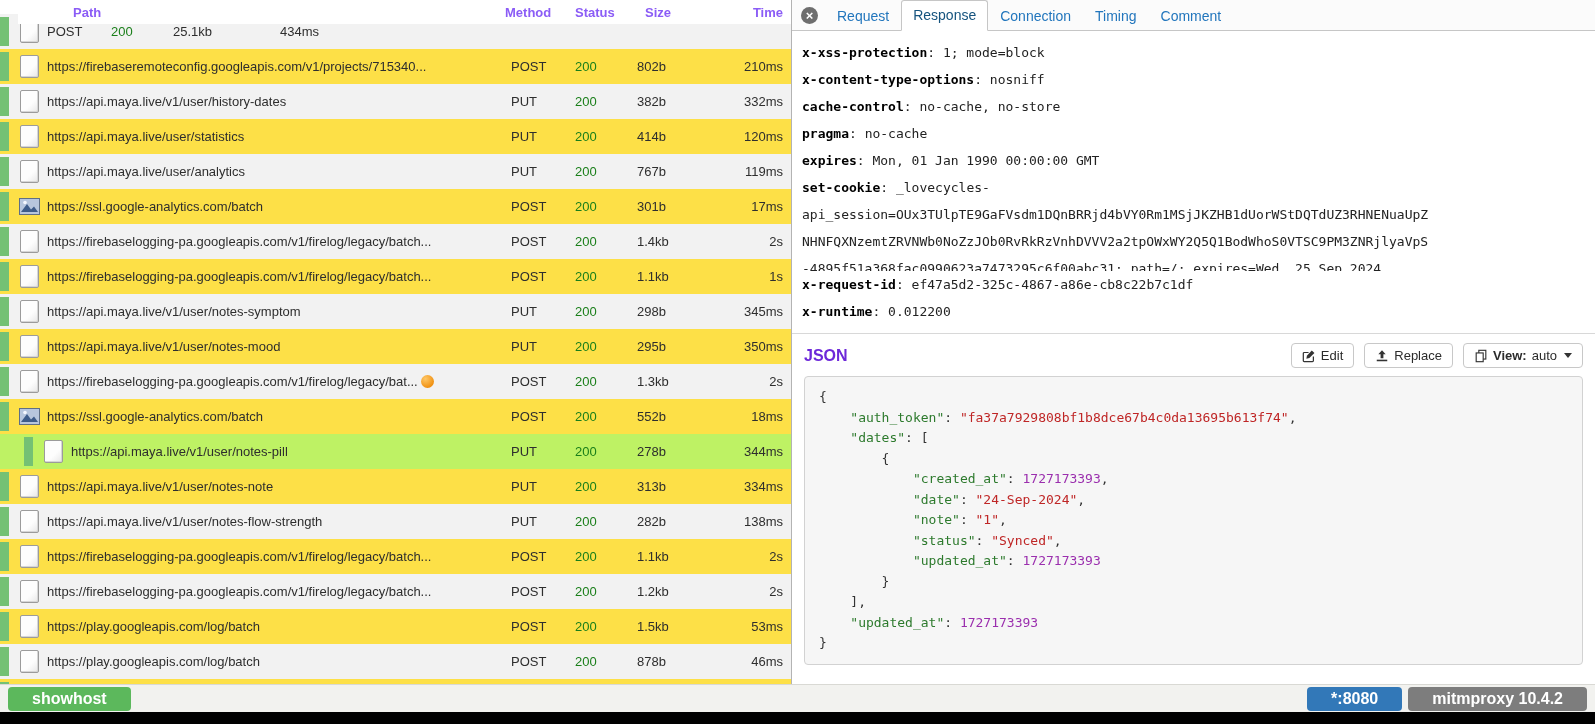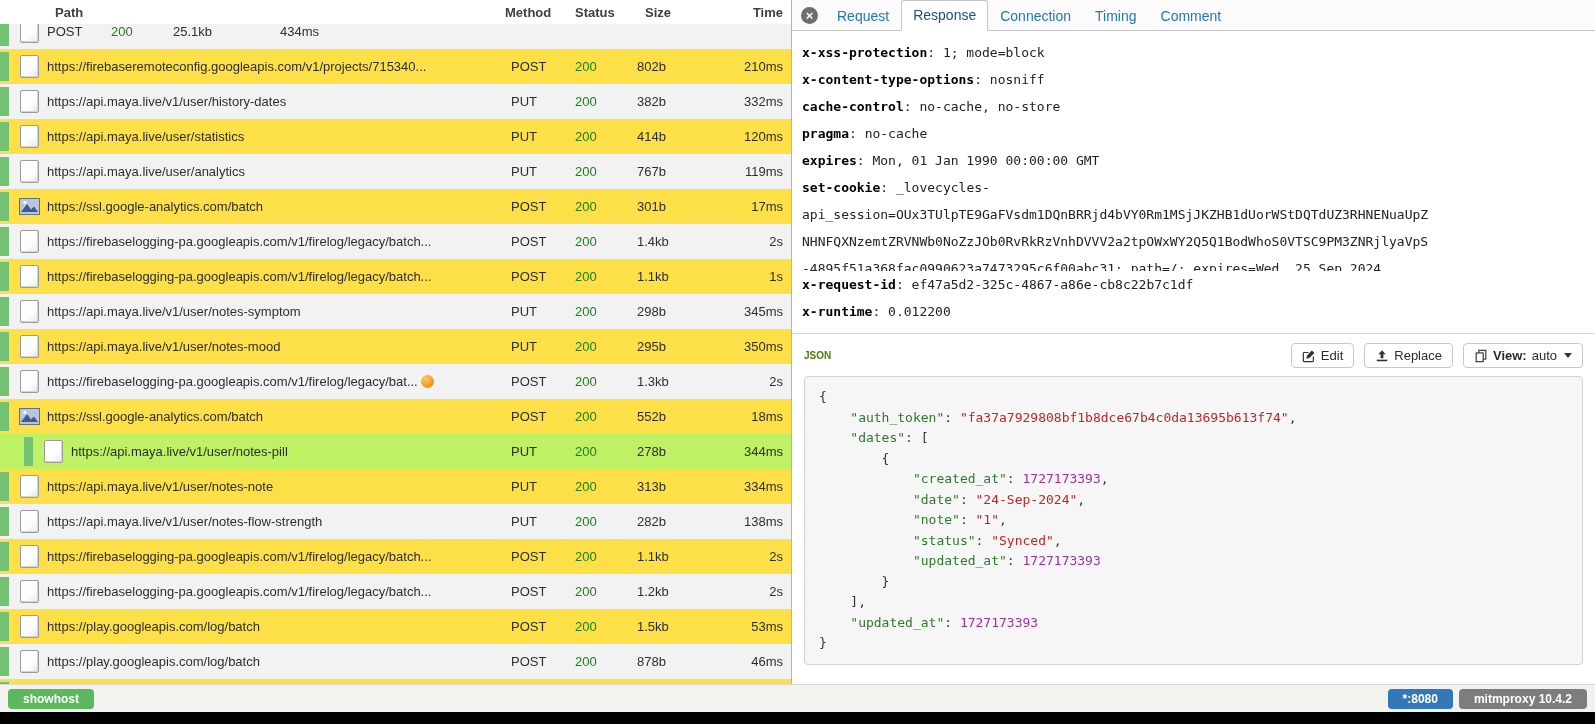--- a/index.html
+++ b/index.html
@@ -26,22 +26,22 @@
               background:linear-gradient(135deg,#fdfdfd 60%,#e7e7e7);
               box-shadow:inset -1px -1px 0 #d6d6d6; }
   .fpath { flex:1; min-width:0; display:flex; align-items:center; white-space:nowrap; overflow:hidden; }
   .fpath .ptext { overflow:hidden; text-overflow:ellipsis; }
   .marker { flex:none; width:13px; height:13px; border-radius:50%; margin-left:3px;
             background:radial-gradient(circle at 35% 30%, #ffc766, #ef8e0e 75%); }
   .fmethod { width:64px; flex:none; }
   .fstatus { width:62px; flex:none; color:#1a7f1a; }
   .fsize  { width:84px; flex:none; }
   .ftime  { width:70px; flex:none; text-align:right; padding-right:8px; }
-  .thead { position:absolute; top:0; left:0; right:0; height:24px; z-index:3; background:#fff;
-           display:flex; align-items:center; font-size:13px; font-weight:700; color:#404040; }
+  .thead { position:absolute; top:0; left:18px; right:0; height:24px; z-index:3; background:#fff;
+           display:flex; align-items:center; font-size:13px; font-weight:700; color:#8b5cf6; }
   .thead .hspacer { width:47px; flex:none; }
   .thead .hpath { flex:1; min-width:0; padding-left:8px; }
   .thead .hmethod { width:70px; flex:none; }
   .thead .hstatus { width:62px; flex:none; }
   .thead .hsize { width:84px; flex:none; padding-left:8px; }
   .thead .htime { width:70px; flex:none; text-align:right; padding-right:8px; }
 
   
   .detail-panel { flex:1; min-width:0; display:flex; flex-direction:column; background:#fff; overflow:hidden; }
   .tabbar { height:31px; flex:none; display:flex; align-items:flex-end; border-bottom:1px solid #c6c6c6;
@@ -54,40 +54,40 @@
   .tab.active { background:#fff; border-color:#c6c6c6; border-radius:3px 3px 0 0;
                 color:#15537e; border-bottom:1px solid #fff; }
   .detail-body { flex:1; overflow:hidden; display:flex; flex-direction:column; }
   .hdrs { padding:8px 10px 8px; font-family:"DejaVu Sans Mono", monospace; font-size:13px;
           line-height:27px; color:#222; flex:none; }
   .hdr { word-break:break-all; }
   .hdr.clip { max-height:97px; overflow:hidden; }
   .hkey { font-weight:700; color:#000; }
   .json-sec { border-top:1px solid #d8d8d8; padding:9px 12px 12px; flex:none; }
   .json-bar { display:flex; align-items:center; }
-  .json-label { font-weight:700; font-size:10px; color:#4d7c0f; }
+  .json-label { font-weight:700; font-size:16px; color:#6d28d9; }
   .json-buttons { margin-left:auto; display:flex; gap:10px; }
   .jbtn { display:inline-flex; align-items:center; gap:5px; border:1px solid #c8c8c8; border-radius:4px;
           background:#fff; padding:4px 10px; font-size:13px; color:#2b2b2b; cursor:default; }
   .jbtn .bold { font-weight:700; }
   .jbtn svg { display:block; }
   .caret { width:0; height:0; border-left:4px solid transparent; border-right:4px solid transparent;
            border-top:5px solid #333; margin-left:2px; }
   .json-box { margin-top:8px; background:#f6f6f6; border:1px solid #d2d2d2; border-radius:4px;
               padding:10px 14px; font-family:"DejaVu Sans Mono", monospace; font-size:13px;
               line-height:20.5px; color:#333; white-space:pre; overflow:hidden; }
   .jk { color:#2d7a2d; }   
   .js { color:#bf2626; }   
   .jn { color:#9b2fae; }   
 
   
   .statusbar { height:28px; flex:none; background:#f2f2ef; border-top:1px solid #d9d9d4;
                display:flex; align-items:center; padding:0 8px; }
   .badges-right { margin-left:auto; display:flex; gap:6px; }
-  .badge { font-size:12px; font-weight:700; color:#fff; padding:4px 15px; border-radius:4px; line-height:1; }
+  .badge { font-size:16px; font-weight:700; color:#fff; padding:4px 24px; border-radius:4px; line-height:1; }
   .black-strip { height:12px; flex:none; background:#000; }
 </style>
 </head>
 <body>
 
 <div class="app">
   <div class="main">
 
     <div class="flow-panel">
       <div class="flow-rows" id="flow-rows">

